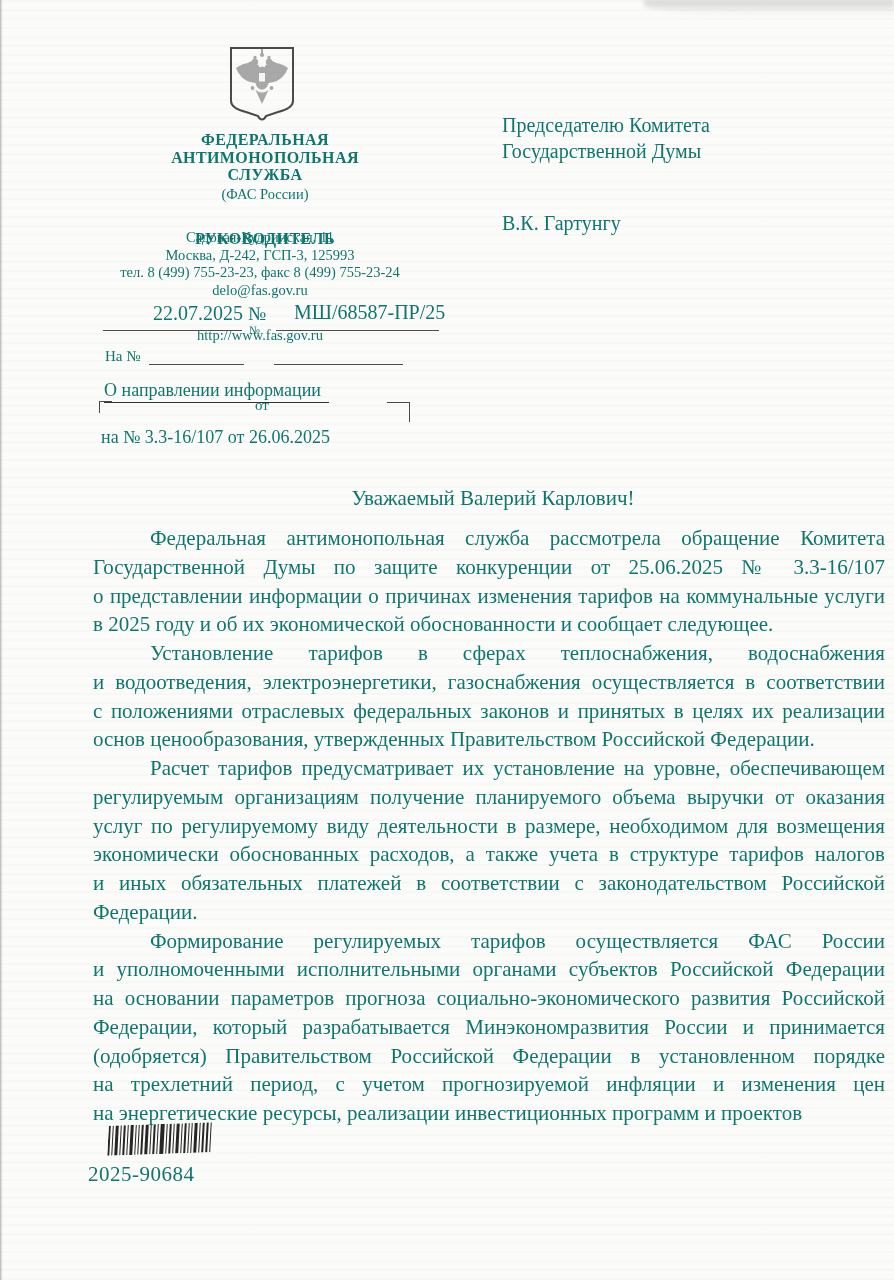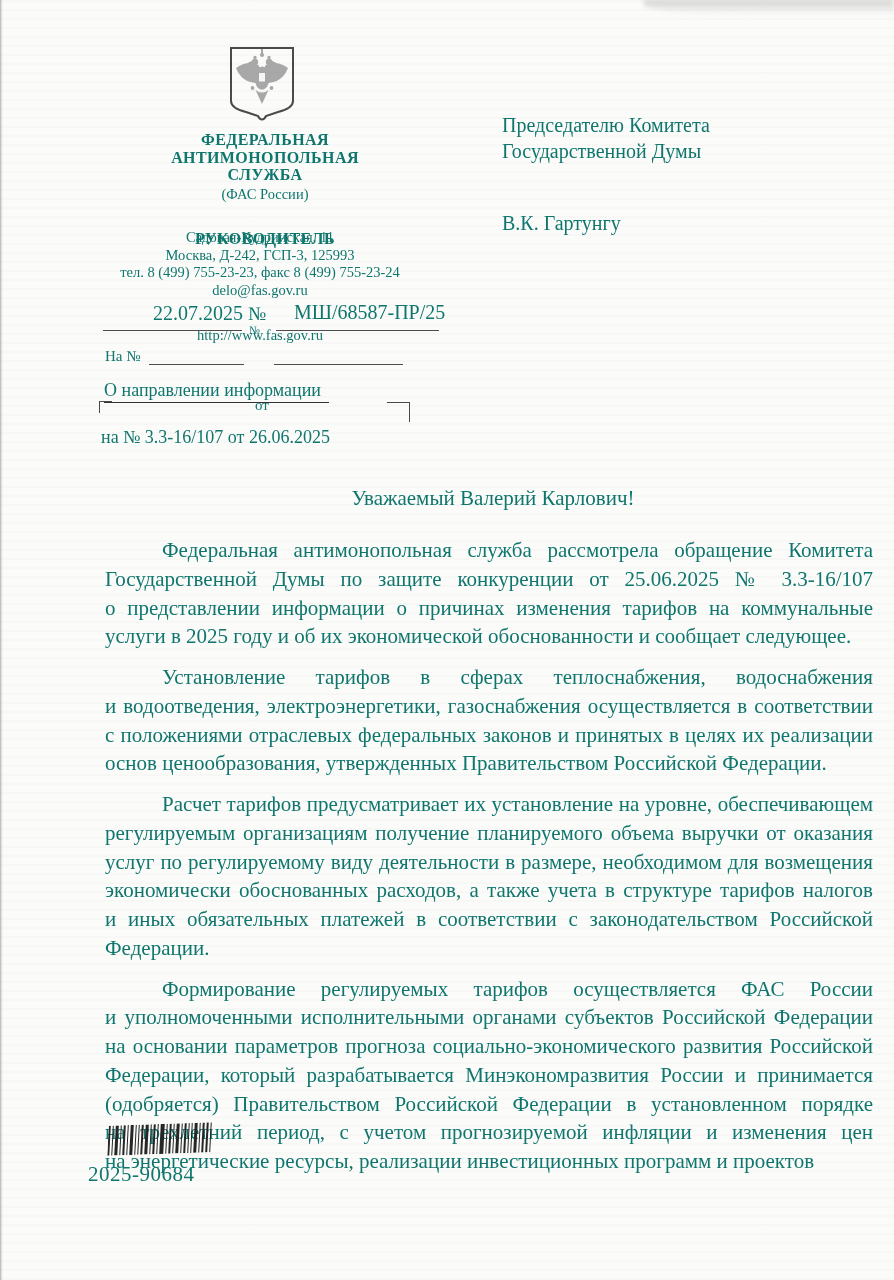--- a/index.html
+++ b/index.html
@@ -55,21 +55,21 @@
     border-bottom:1.5px solid #333;padding-bottom:1px;padding-right:8px;}
   .subject-2{position:absolute;left:101px;top:427px;font-size:18px;white-space:nowrap;}
 
   
   .recipient{position:absolute;left:502px;top:112px;font-size:20px;line-height:26px;}
   .recipient-name{position:absolute;left:502px;top:212px;font-size:20px;}
 
   
   .salutation{position:absolute;left:97px;top:486px;width:792px;text-align:center;font-size:21px;}
   .letter-body{position:absolute;left:93px;top:524px;width:792px;}
-  .letter-body p{margin:12px;text-indent:57px;text-align:justify;font-size:21px;line-height:28.75px;}
+  .letter-body p{margin:0;text-indent:57px;text-align:justify;font-size:21px;line-height:28.75px;}
 
   
   .barcode{position:absolute;left:108px;top:1124px;width:104px;height:30px;
     transform:rotate(-2deg) skewX(-5deg);}
   .barcode-number{position:absolute;left:88px;top:1162px;font-size:21px;letter-spacing:.5px;}
 </style>
 </head>
 <body>
 
 <div class="page">

